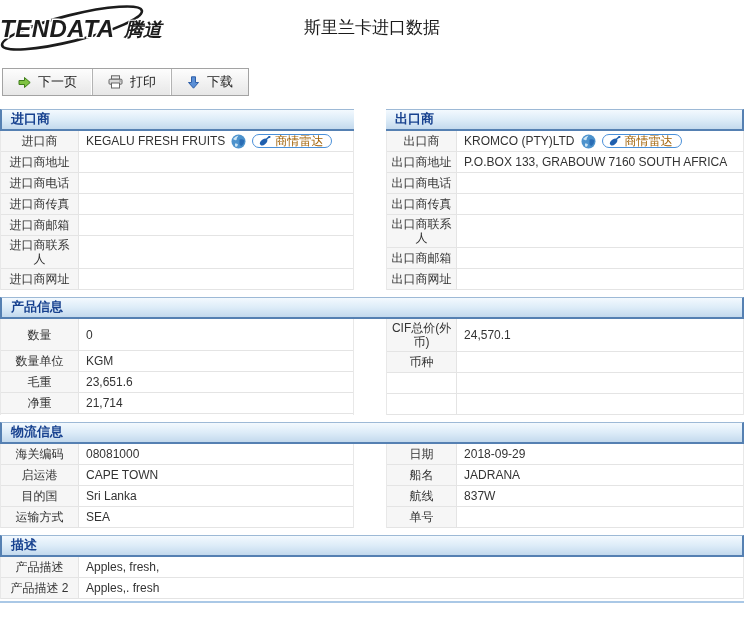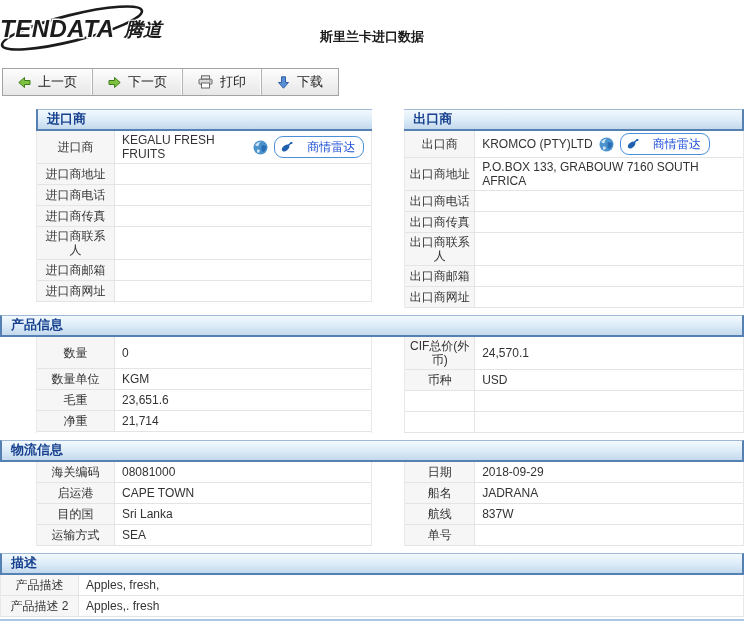--- a/index.html
+++ b/index.html
@@ -6,41 +6,41 @@
   html,body { background:#fff; }
   body {
     width:744px; height:623px; overflow:hidden; position:relative;
     font-family:"Liberation Sans","DejaVu Sans",sans-serif;
     font-size:12px; color:#333;
   }
   
   .topbar { position:relative; height:58px; }
   .logo { position:absolute; left:0; top:4px; }
   .page-title {
-    position:absolute; left:0; top:28px; width:100%;
+    position:absolute; left:0; top:16px; width:100%;
     text-align:center; font-family:"Liberation Serif","DejaVu Serif",serif;
-    font-weight:bold; font-size:13px; color:#1a1a1a;
+    font-weight:normal; font-size:17px; color:#1a1a1a;
   }
   
   .toolbar {
     display:inline-flex; margin:10px 0 0 2px; height:28px;
     border:1px solid #a3a3a3; background:linear-gradient(to bottom,#fdfdfd,#e7e7e7);
   }
   .tbtn {
     display:flex; align-items:center; gap:7px; padding:0 15px;
     font-size:13px; color:#222; cursor:pointer;
     border-right:1px solid #b3b3b3; box-shadow:inset -1px 0 0 #ffffff;
   }
   .tbtn:last-child { border-right:none; box-shadow:none; }
   .tbtn svg { flex:0 0 auto; }
   
   .section { margin-top:7px; }
   .section.first { margin-top:13px; }
   .pair { display:flex; gap:4px; }
-  .half-left { width:368px;margin-left:36px; }
+  .half-left { width:368px; }
   .half-right { width:372px;margin-left:28px; }
   .sec-header {
     height:22px; line-height:18px; font-weight:bold; font-size:13px; color:#17418f;
     padding-left:9px;
     background:linear-gradient(to bottom,#f3f9fe 0%,#ddecf8 50%,#c3d9ed 100%);
     border-top:1px solid #9db9d6; border-bottom:2px solid #5580b2;
   }
   .half-left .sec-header, .full-header { border-left:2px solid #5580b2; }
   .half-right .sec-header, .full-header { border-right:2px solid #5580b2; }
   .tbl { border-left:1px solid #e8e8e8; border-right:1px solid #e8e8e8; background:#fff; }
@@ -49,23 +49,23 @@
   .lab {
     width:78px; background:#f6f6f6; border-right:1px solid #e4e4e4;
     display:flex; align-items:center; justify-content:center;
     text-align:center; padding:2px 4px; line-height:14px; color:#333;
   }
   .half-right .lab { width:70px; }
   .lab.lab-empty { background:#fff; }
   .val { flex:1; display:flex; align-items:center; gap:6px; padding:2px 7px; line-height:14px; }
   
   .radar-badge {
-    display:inline-flex; align-items:center; gap:14px;
+    display:inline-flex; align-items:center; gap:4px;
     border:1px solid #4a90d9; border-radius:9px; padding:0 8px 0 6px;
-    height:22px; color:#1d4ed8; font-size:12px; cursor:pointer; white-space:nowrap;
+    height:14px; color:#a16207; font-size:12px; cursor:pointer; white-space:nowrap;
   }
   .globe { cursor:pointer; display:inline-flex; }
   .page-bottom-line { height:2px; background:#aac8e6; margin-top:2px; }
 </style>
 </head>
 <body>
 
 
 
 
@@ -75,26 +75,20 @@
       <ellipse cx="72" cy="24" rx="72" ry="13" transform="rotate(-14 72 24)" fill="none" stroke="#1c1c1c" stroke-width="2.6"></ellipse>
       <text x="0" y="33" font-family="Liberation Sans, DejaVu Sans, sans-serif" font-style="italic" font-weight="bold" font-size="24" letter-spacing="0.5" fill="#1c1c1c" style="paint-order:stroke" stroke="#ffffff" stroke-width="3">TENDATA</text>
       <text x="124" y="32" font-family="Liberation Sans, DejaVu Sans, sans-serif" font-style="italic" font-weight="bold" font-size="19" fill="#1c1c1c" style="paint-order:stroke" stroke="#ffffff" stroke-width="2">腾道</text>
     </svg>
   </div>
   <div class="page-title">斯里兰卡进口数据</div>
 </div>
 
 
 <div class="toolbar">
-  <div class="tbtn">
-    <svg width="13" height="13" viewBox="0 0 13 13">
-      <path d="M12 4.5 H6.5 V1.5 L0.8 6.5 L6.5 11.5 V8.5 H12 Z" fill="#7fc241" stroke="#3f7d1a" stroke-width="1"></path>
-    </svg>
-    <span>上一页</span>
-  </div>
   <div class="tbtn">
     <svg width="13" height="13" viewBox="0 0 13 13">
       <path d="M1 4.5 H6.5 V1.5 L12.2 6.5 L6.5 11.5 V8.5 H1 Z" fill="#7fc241" stroke="#3f7d1a" stroke-width="1"></path>
     </svg>
     <span>下一页</span>
   </div>
   <div class="tbtn">
     <svg width="15" height="14" viewBox="0 0 15 14">
       <rect x="3.5" y="0.8" width="8" height="3.4" fill="#ececec" stroke="#666" stroke-width="1"></rect>
       <rect x="1" y="4.2" width="13" height="5" rx="1" fill="#d9d9d9" stroke="#666" stroke-width="1"></rect>
@@ -143,26 +137,26 @@
         <div class="val"></div>
       </div>
       <div class="row">
         <div class="lab">进口商电话</div>
         <div class="val"></div>
       </div>
       <div class="row">
         <div class="lab">进口商传真</div>
         <div class="val"></div>
       </div>
+      <div class="row">
+        <div class="lab">进口商邮箱</div>
+        <div class="val"></div>
+      </div>
       <div class="row tall">
         <div class="lab">进口商联系人</div>
-        <div class="val"></div>
-      </div>
-      <div class="row">
-        <div class="lab">进口商邮箱</div>
         <div class="val"></div>
       </div>
       <div class="row">
         <div class="lab">进口商网址</div>
         <div class="val"></div>
       </div>
     </div>
   </div>
 
   <div class="half-right">
@@ -240,21 +234,20 @@
         <div class="val">21,714</div>
       </div>
     </div>
     <div class="half-right tbl">
       <div class="row tall">
         <div class="lab">CIF总价(外币)</div>
         <div class="val">24,570.1</div>
       </div>
       <div class="row">
         <div class="lab">币种</div>
-        <div class="val">USD</div>
       </div>
       <div class="row">
         <div class="lab lab-empty"></div>
         <div class="val"></div>
       </div>
       <div class="row">
         <div class="lab lab-empty"></div>
         <div class="val"></div>
       </div>
     </div>

